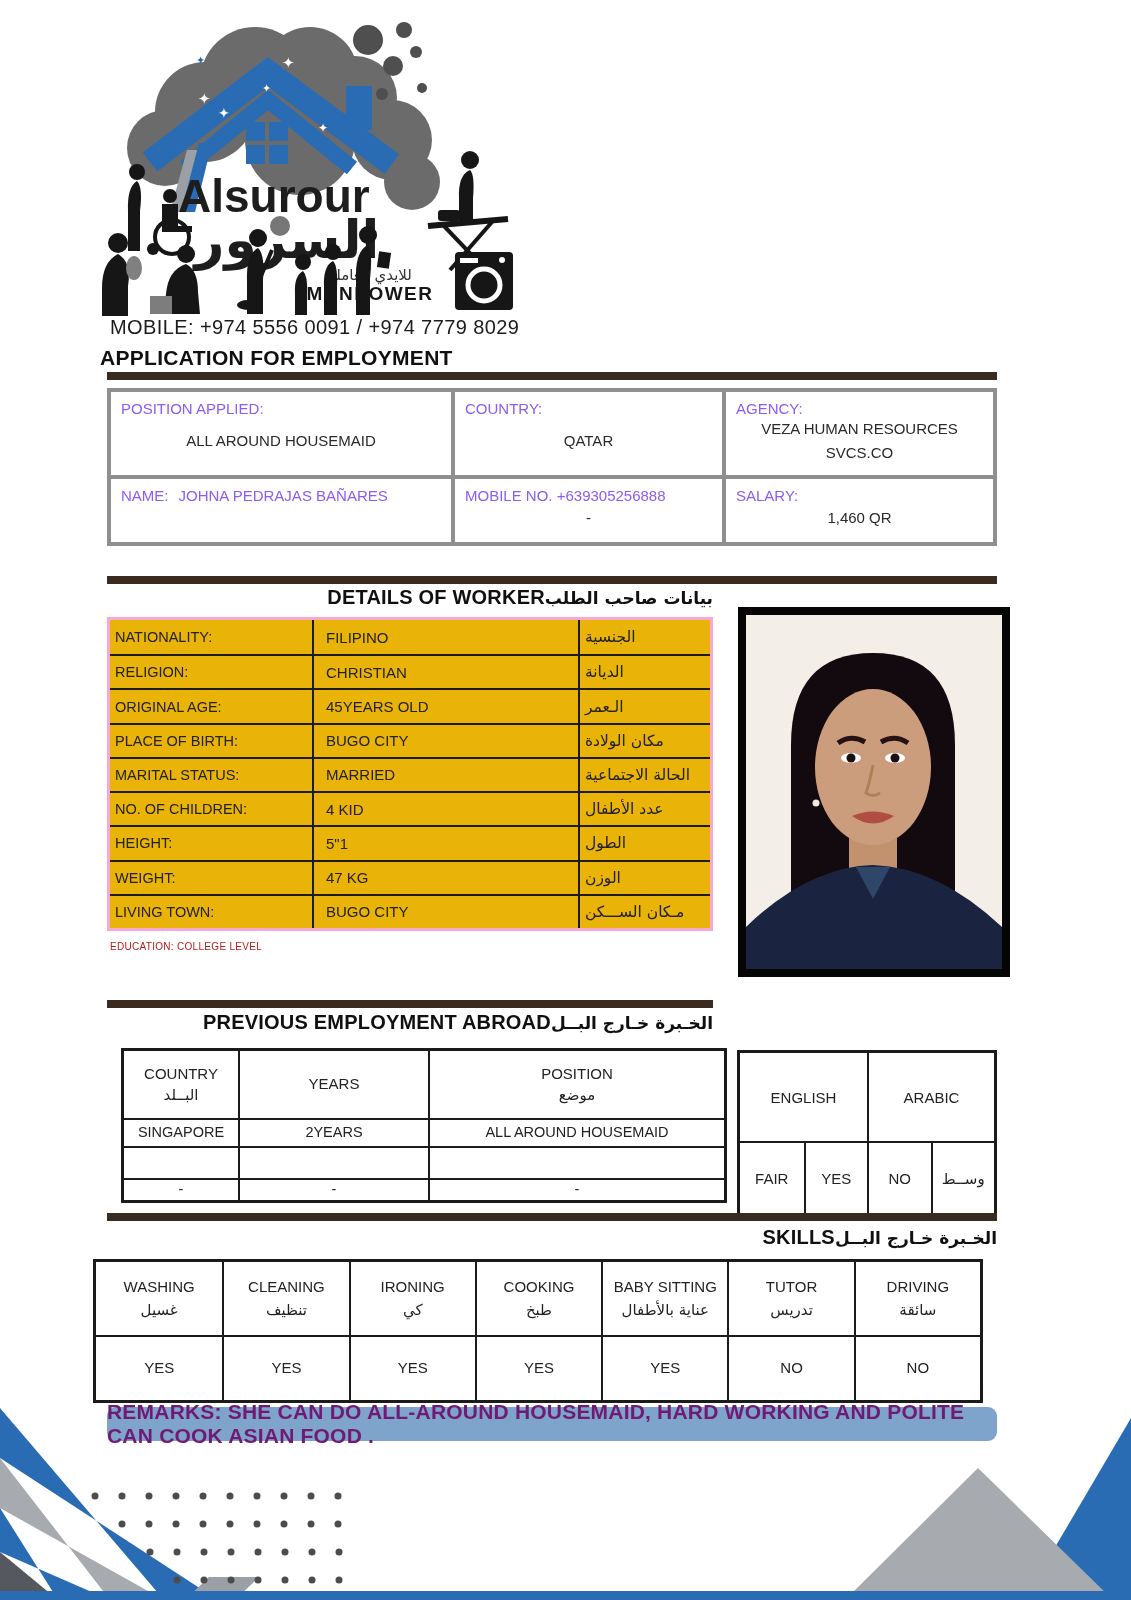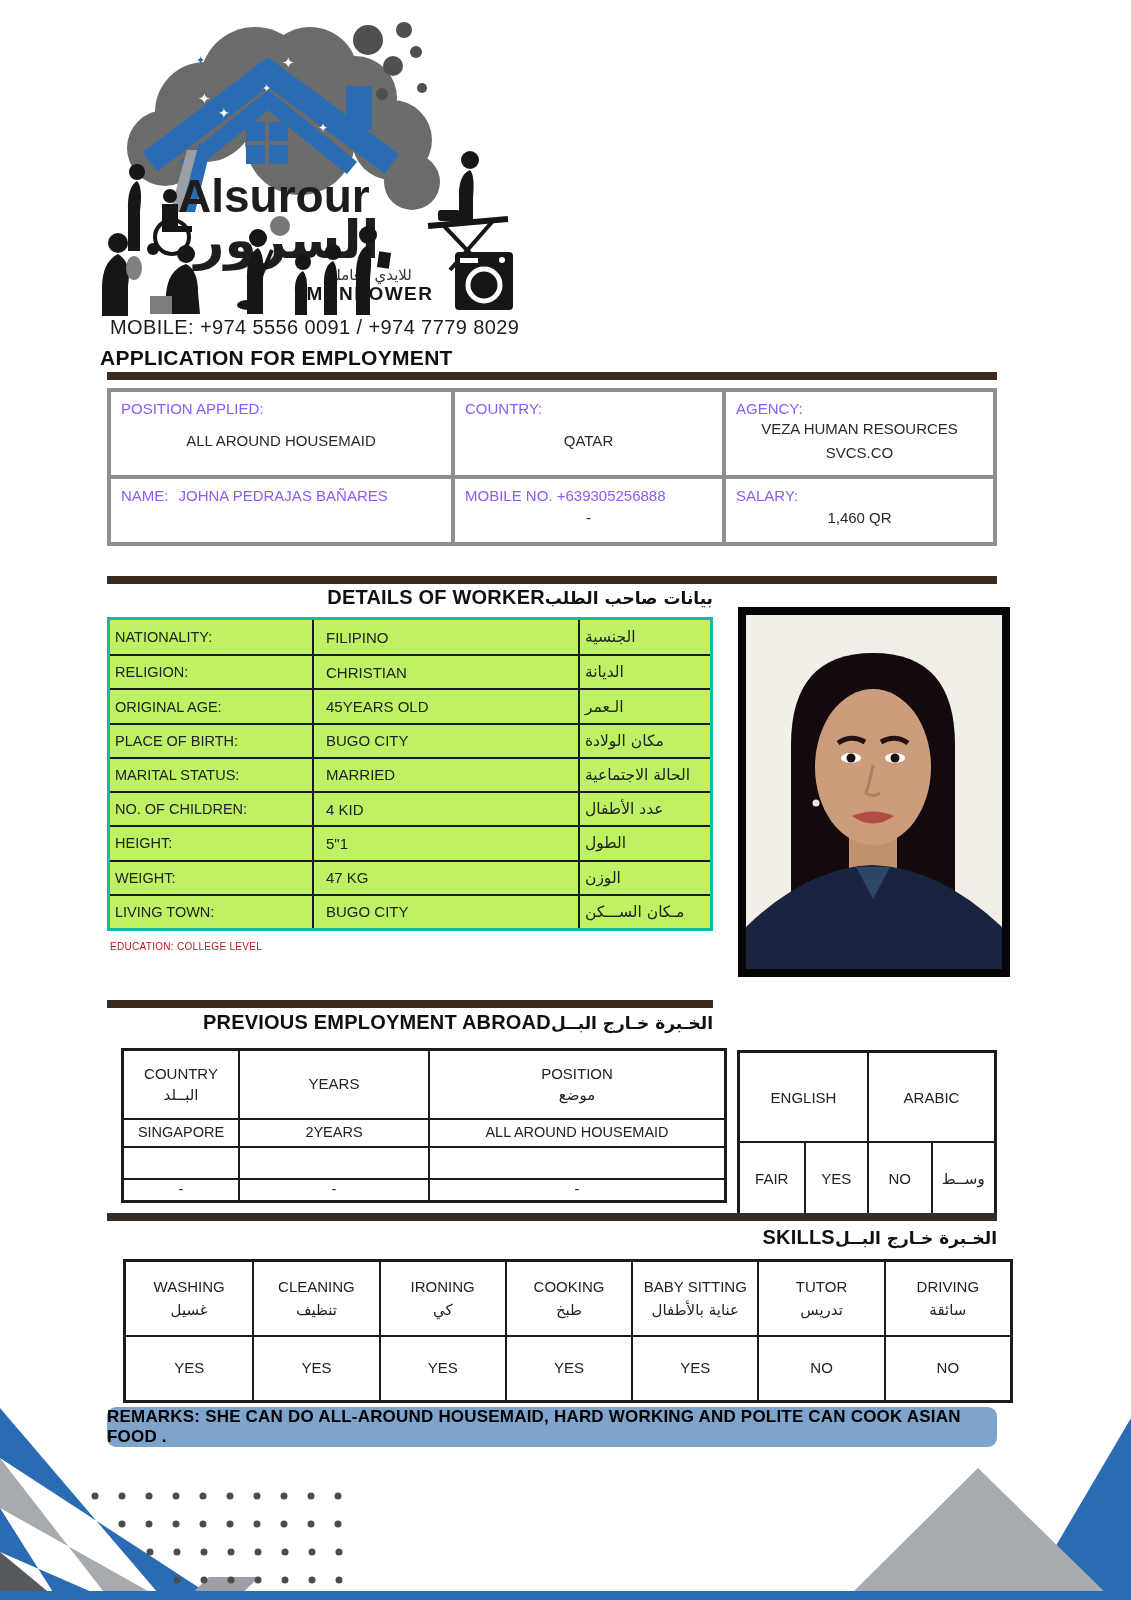--- a/index.html
+++ b/index.html
@@ -24,21 +24,21 @@
   .app-cell{display:flex;flex-direction:column;box-sizing:border-box;}
   .app-cell.bl{border-left:4px solid #8f8f8f;}
   .app-cell.bt{border-top:4px solid #8f8f8f;}
   .app-label{font-size:15px;padding:8px 10px 0 10px;color:#8b5cf6;}
   .app-inline{display:flex;gap:10px;}
   .app-value{flex:1;display:flex;flex-direction:column;align-items:center;justify-content:center;
     font-size:15px;padding-bottom:10px;line-height:1.6;color:#2a2a2a;text-align:center;}
   
   .worker-table{left:107px;top:617px;width:606px;height:314px;display:grid;
     grid-template-columns:202px 266px 1fr;grid-auto-rows:1fr;
-    border:3px solid #14b8a6;box-sizing:border-box;background:#bef264;}
+    border:3px solid #f9a8d4;box-sizing:border-box;background:#eab308;}
   .w-cell{display:flex;align-items:center;font-size:14.5px;box-sizing:border-box;padding:0 5px;color:#222;}
   .w-cell.val{padding-left:12px;font-size:15px;}
   .w-cell.arc{justify-content:flex-end;padding-right:9px;font-size:15.5px;}
   .w-cell.bl{border-left:2px solid #1b1b1b;}
   .w-cell.bt{border-top:2px solid #1b1b1b;}
   .education-line{left:110px;top:941px;font-size:10px;letter-spacing:.3px;color:#b91c1c;}
   
   .photo-frame{left:738px;top:607px;width:256px;height:354px;background:#050505;
     border:8px solid #050505;}
   
@@ -53,31 +53,31 @@
   
   .lang-table{left:737px;top:1033px;width:260px;height:167px;display:grid;
     grid-template-columns:repeat(4,1fr);grid-template-rows:88px 1fr;
     border:3px solid #1b1b1b;box-sizing:border-box;background:#fff;margin-top:17px;}
   .l-cell{display:flex;align-items:center;justify-content:center;font-size:15px;
     box-sizing:border-box;color:#222;}
   .l-cell.span2{grid-column:span 2;}
   .l-cell.bl{border-left:2px solid #1b1b1b;}
   .l-cell.bt{border-top:2px solid #1b1b1b;}
   
-  .skills-table{left:123px;top:1259px;width:890px;height:144px;display:grid;
+  .skills-table{left:93px;top:1259px;width:890px;height:144px;display:grid;
     grid-template-columns:repeat(7,1fr);grid-template-rows:73px 1fr;
     border:3px solid #1b1b1b;box-sizing:border-box;background:#fff;}
   .s-cell{display:flex;flex-direction:column;align-items:center;justify-content:center;
     font-size:15px;line-height:1.5;box-sizing:border-box;color:#222;text-align:center;}
   .s-cell.bl{border-left:2px solid #1b1b1b;}
   .s-cell.bt{border-top:2px solid #1b1b1b;}
   
-  .remarks{left:107px;top:1407px;width:890px;height:40px;background:#7ea4cb;
+  .remarks{left:107px;top:1407px;width:890px;height:34px;background:#7ea4cb;
     border-radius:9px;display:flex;align-items:center;justify-content:center;
-    font-size:17px;font-weight:800;color:#000000;letter-spacing:.2px;}
+    font-size:21px;font-weight:800;color:#701a75;letter-spacing:.2px;}
   .deco{left:0;top:1400px;width:1131px;height:200px;pointer-events:none;}
   .logo-svg{left:90px;top:5px;width:430px;height:312px;}
 </style>
 </head>
 <body>
 
 <div class="page">
 
   <svg class="abs logo-svg" viewBox="90 5 430 312">
     <g fill="#6b6b6b">

